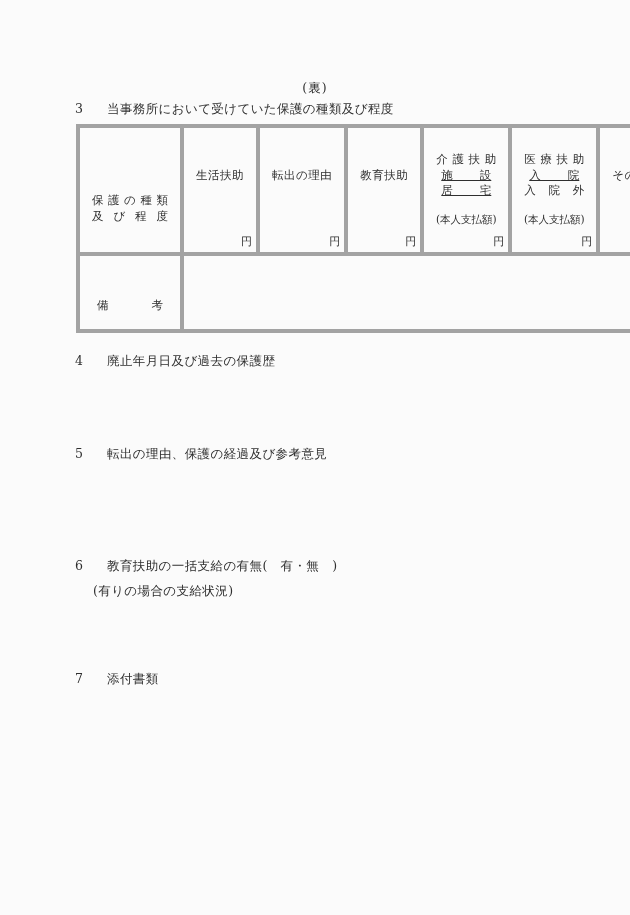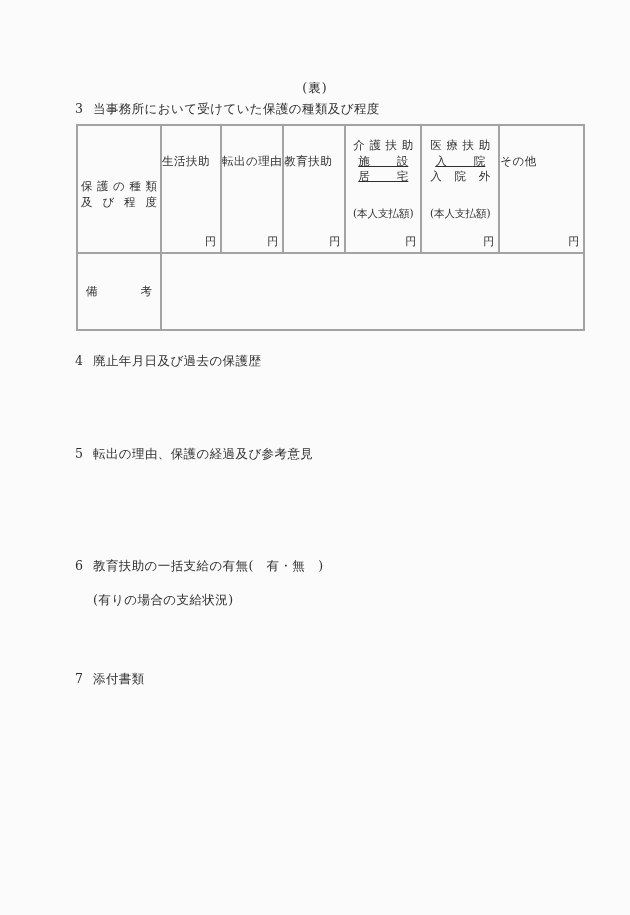--- a/index.html
+++ b/index.html
@@ -30,39 +30,39 @@
   .sec {
     position: absolute;
     left: 75px;
     font-size: 12.5px;
     line-height: 15px;
     letter-spacing: 0.4px;
     white-space: nowrap;
   }
   .sec .row { display: flex; }
   .sec .num { width: 8px; flex: 0 0 auto; }
-  .sec .txt { margin-left: 10px; }
-  .sec .sub { margin-left: 18px; margin-top: 19px; }
+  .sec .txt { margin-left: 24px; }
+  .sec .sub { margin-left: 18px; margin-top: 10px; }
   .sec3 { top: 101px; }
   .sec4 { top: 353px; }
   .sec5 { top: 446px; }
   .sec6 { top: 558px; }
   .sec7 { top: 671px; }
 
   
   table.ptable {
     position: absolute;
     left: 76px; top: 124px;
     border-collapse: collapse;
     table-layout: fixed;
     font-size: 11.5px;
   }
   table.ptable td {
-    border: 2px solid #a3a3a3;
-    padding: 0;
+    border: 4px solid #a3a3a3;
+    padding: 12px;
     vertical-align: top;
     position: relative;
     background: transparent;
   }
   tr.hdr td { height: 128px; }
   tr.rem td { height: 77px; }
 
   .col-w1 { width: 84px; margin-left: 48px; }
   .col-w2 { width: 60px; }
   .col-w3 { width: 60px; }
@@ -90,21 +90,21 @@
     white-space: nowrap;
   }
   
   .stack {
     margin: 12px auto 0;
     width: 60px;
     line-height: 15.5px;
   }
   .stack .inset { padding: 0 5px; text-decoration: underline; }
   .paren-line {
-    margin: 21px -7px 0;
+    margin: 13px -7px 0;
     text-align: center;
     font-size: 10.5px;
     white-space: nowrap;
     letter-spacing: 0;
   }
   
   .unit {
     position: absolute;
     right: 4px; bottom: 3px;
     font-size: 11px;

